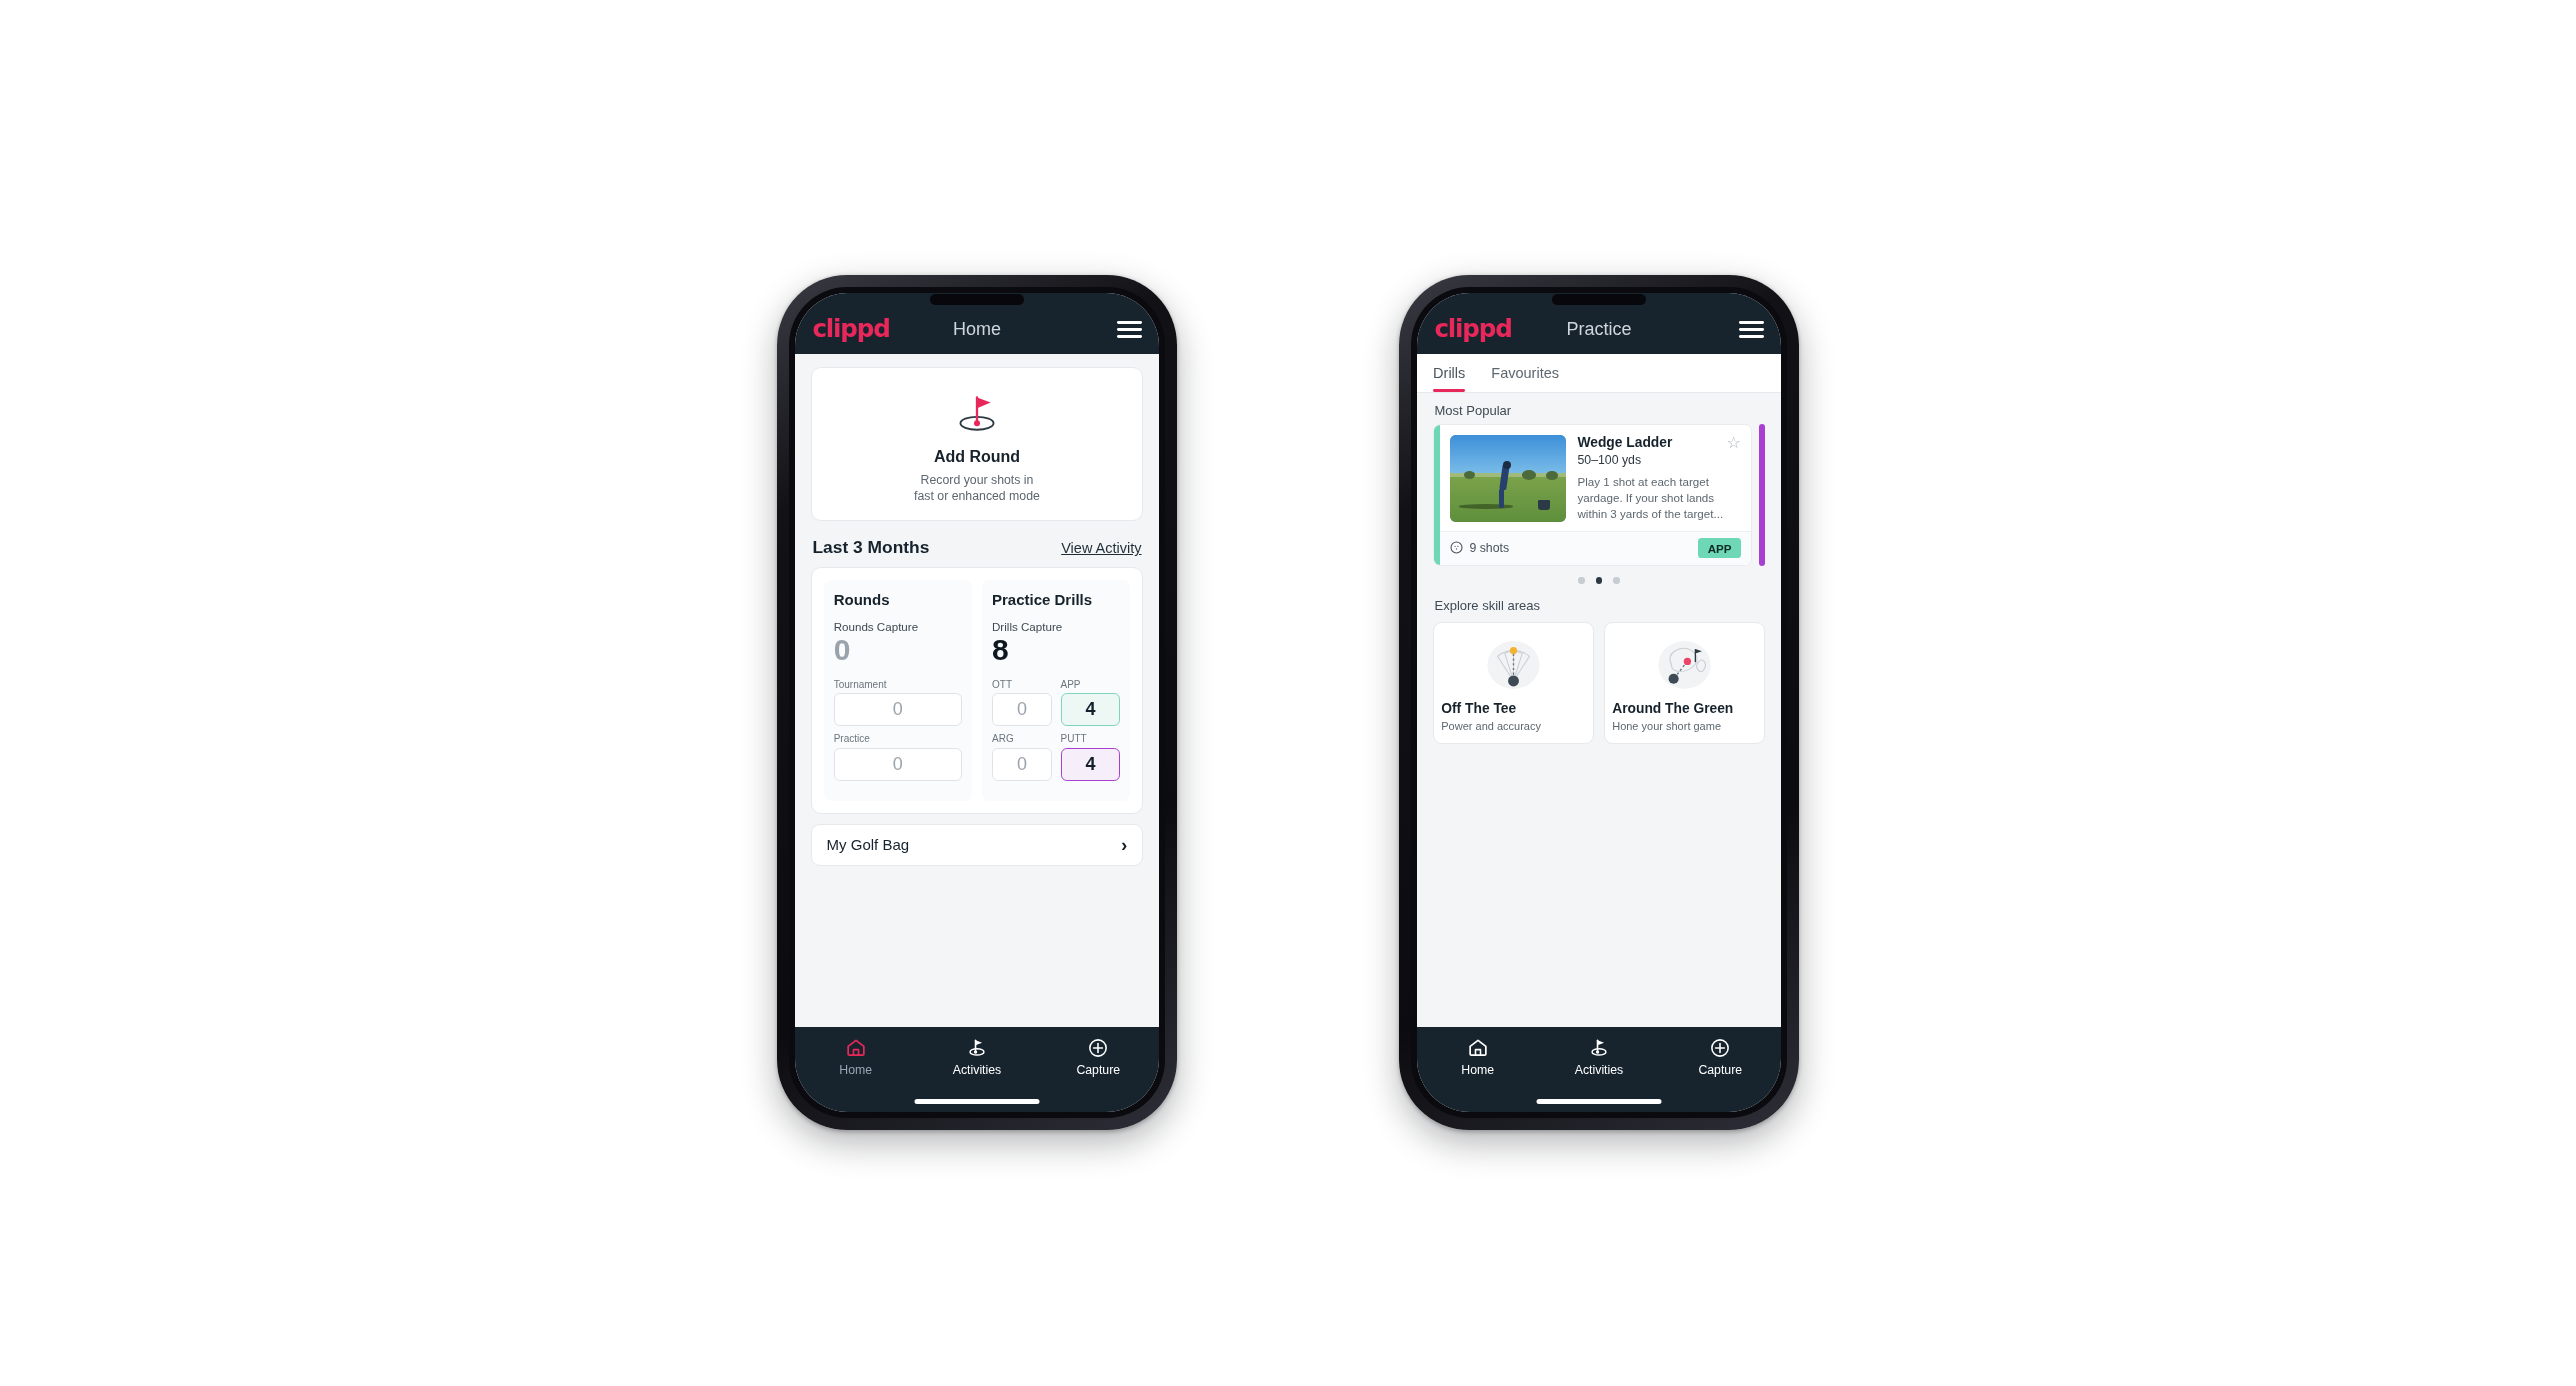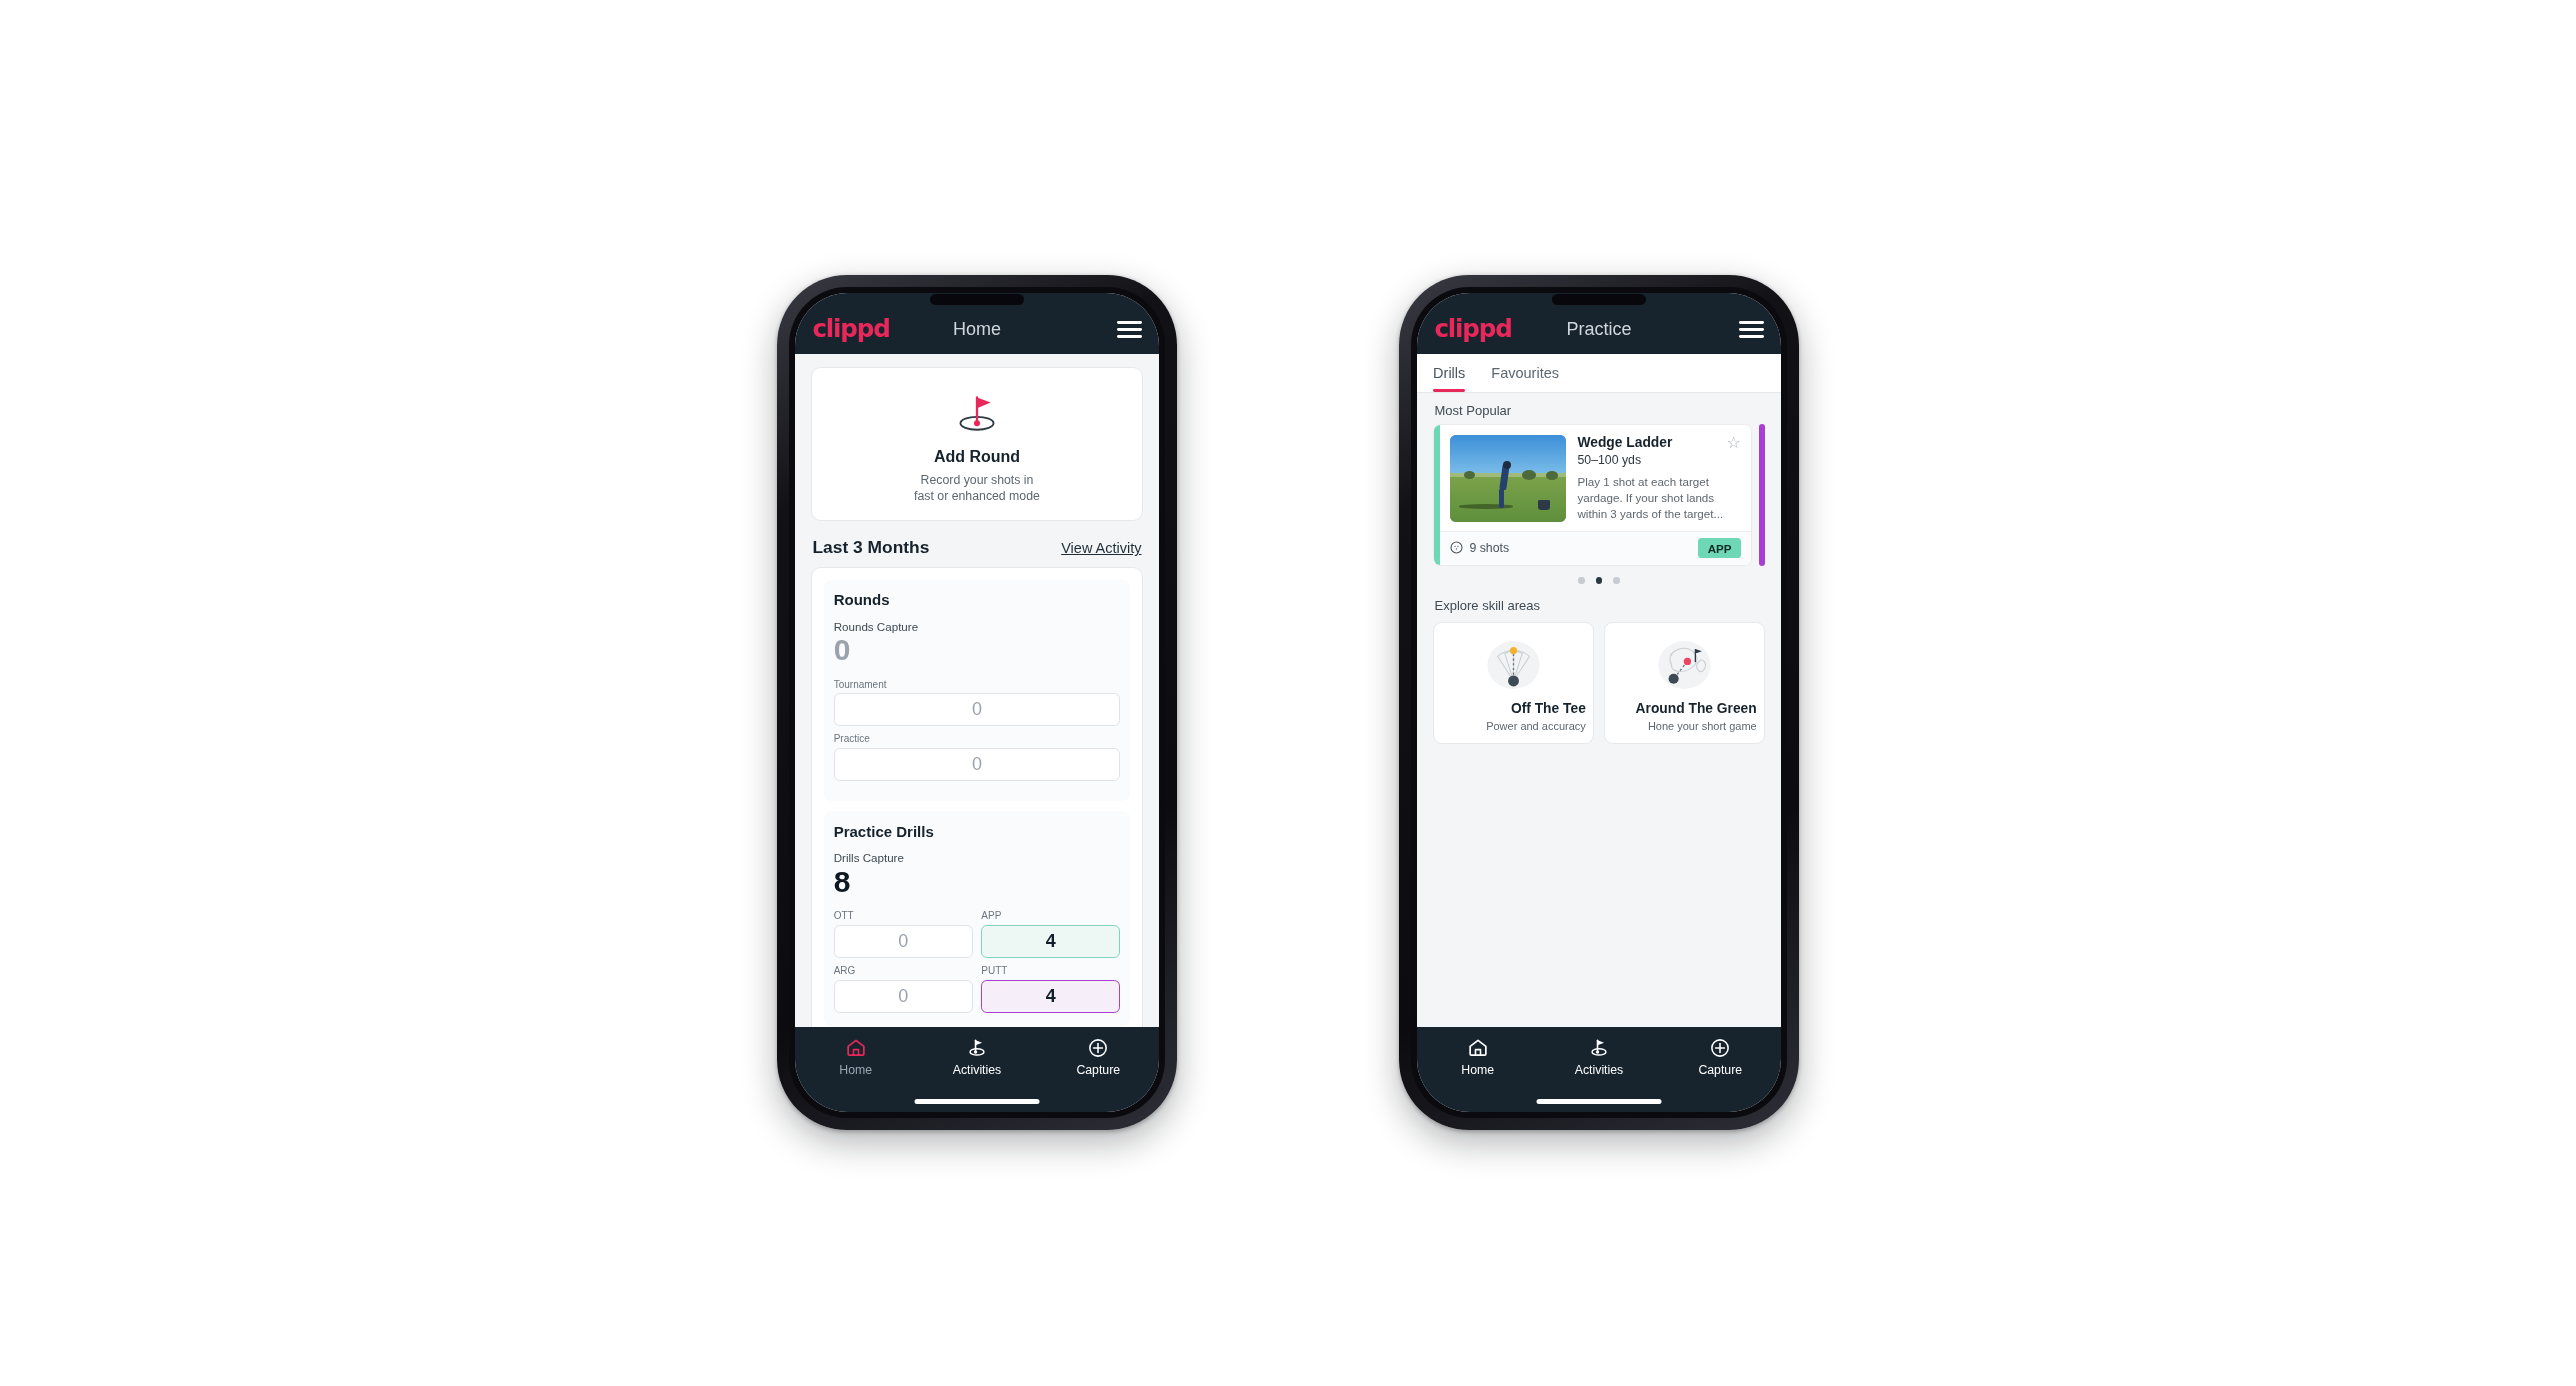--- a/index.html
+++ b/index.html
@@ -172,21 +172,20 @@
   
   .stats-panel {
     margin: 0 16px;
     background: #ffffff;
     border: 0.7px solid #e6e8ec;
     border-radius: 10px;
     padding: 11.6px;
     display: flex;
     gap: 10px;
     box-sizing: border-box;
-    flex-direction: column;
   }
   .stats-col {
     flex: 1 1 0;
     background: #fafbfc;
     border-radius: 7.2px;
     padding: 11.6px 10px 13px 10px;
     box-sizing: border-box;
   }
   .stats-col h4 {
     margin: 0 0 11.6px 0;
@@ -514,21 +513,21 @@
     display: grid;
     grid-template-columns: 1fr 1fr;
     gap: 10px;
     padding: 2.9px 16px 0 16px;
   }
   .skill-card {
     background: #ffffff;
     border: 0.7px solid #e6e8ec;
     border-radius: 8.7px;
     padding: 11.6px 7.2px 11.6px 7.2px;
-    text-align: right;
+    text-align: left;
     box-sizing: border-box;
   }
   .skill-icon {
     height: 61px;
     display: flex;
     align-items: center;
     justify-content: center;
     margin-bottom: 5.8px;
   }
   .skill-title {

